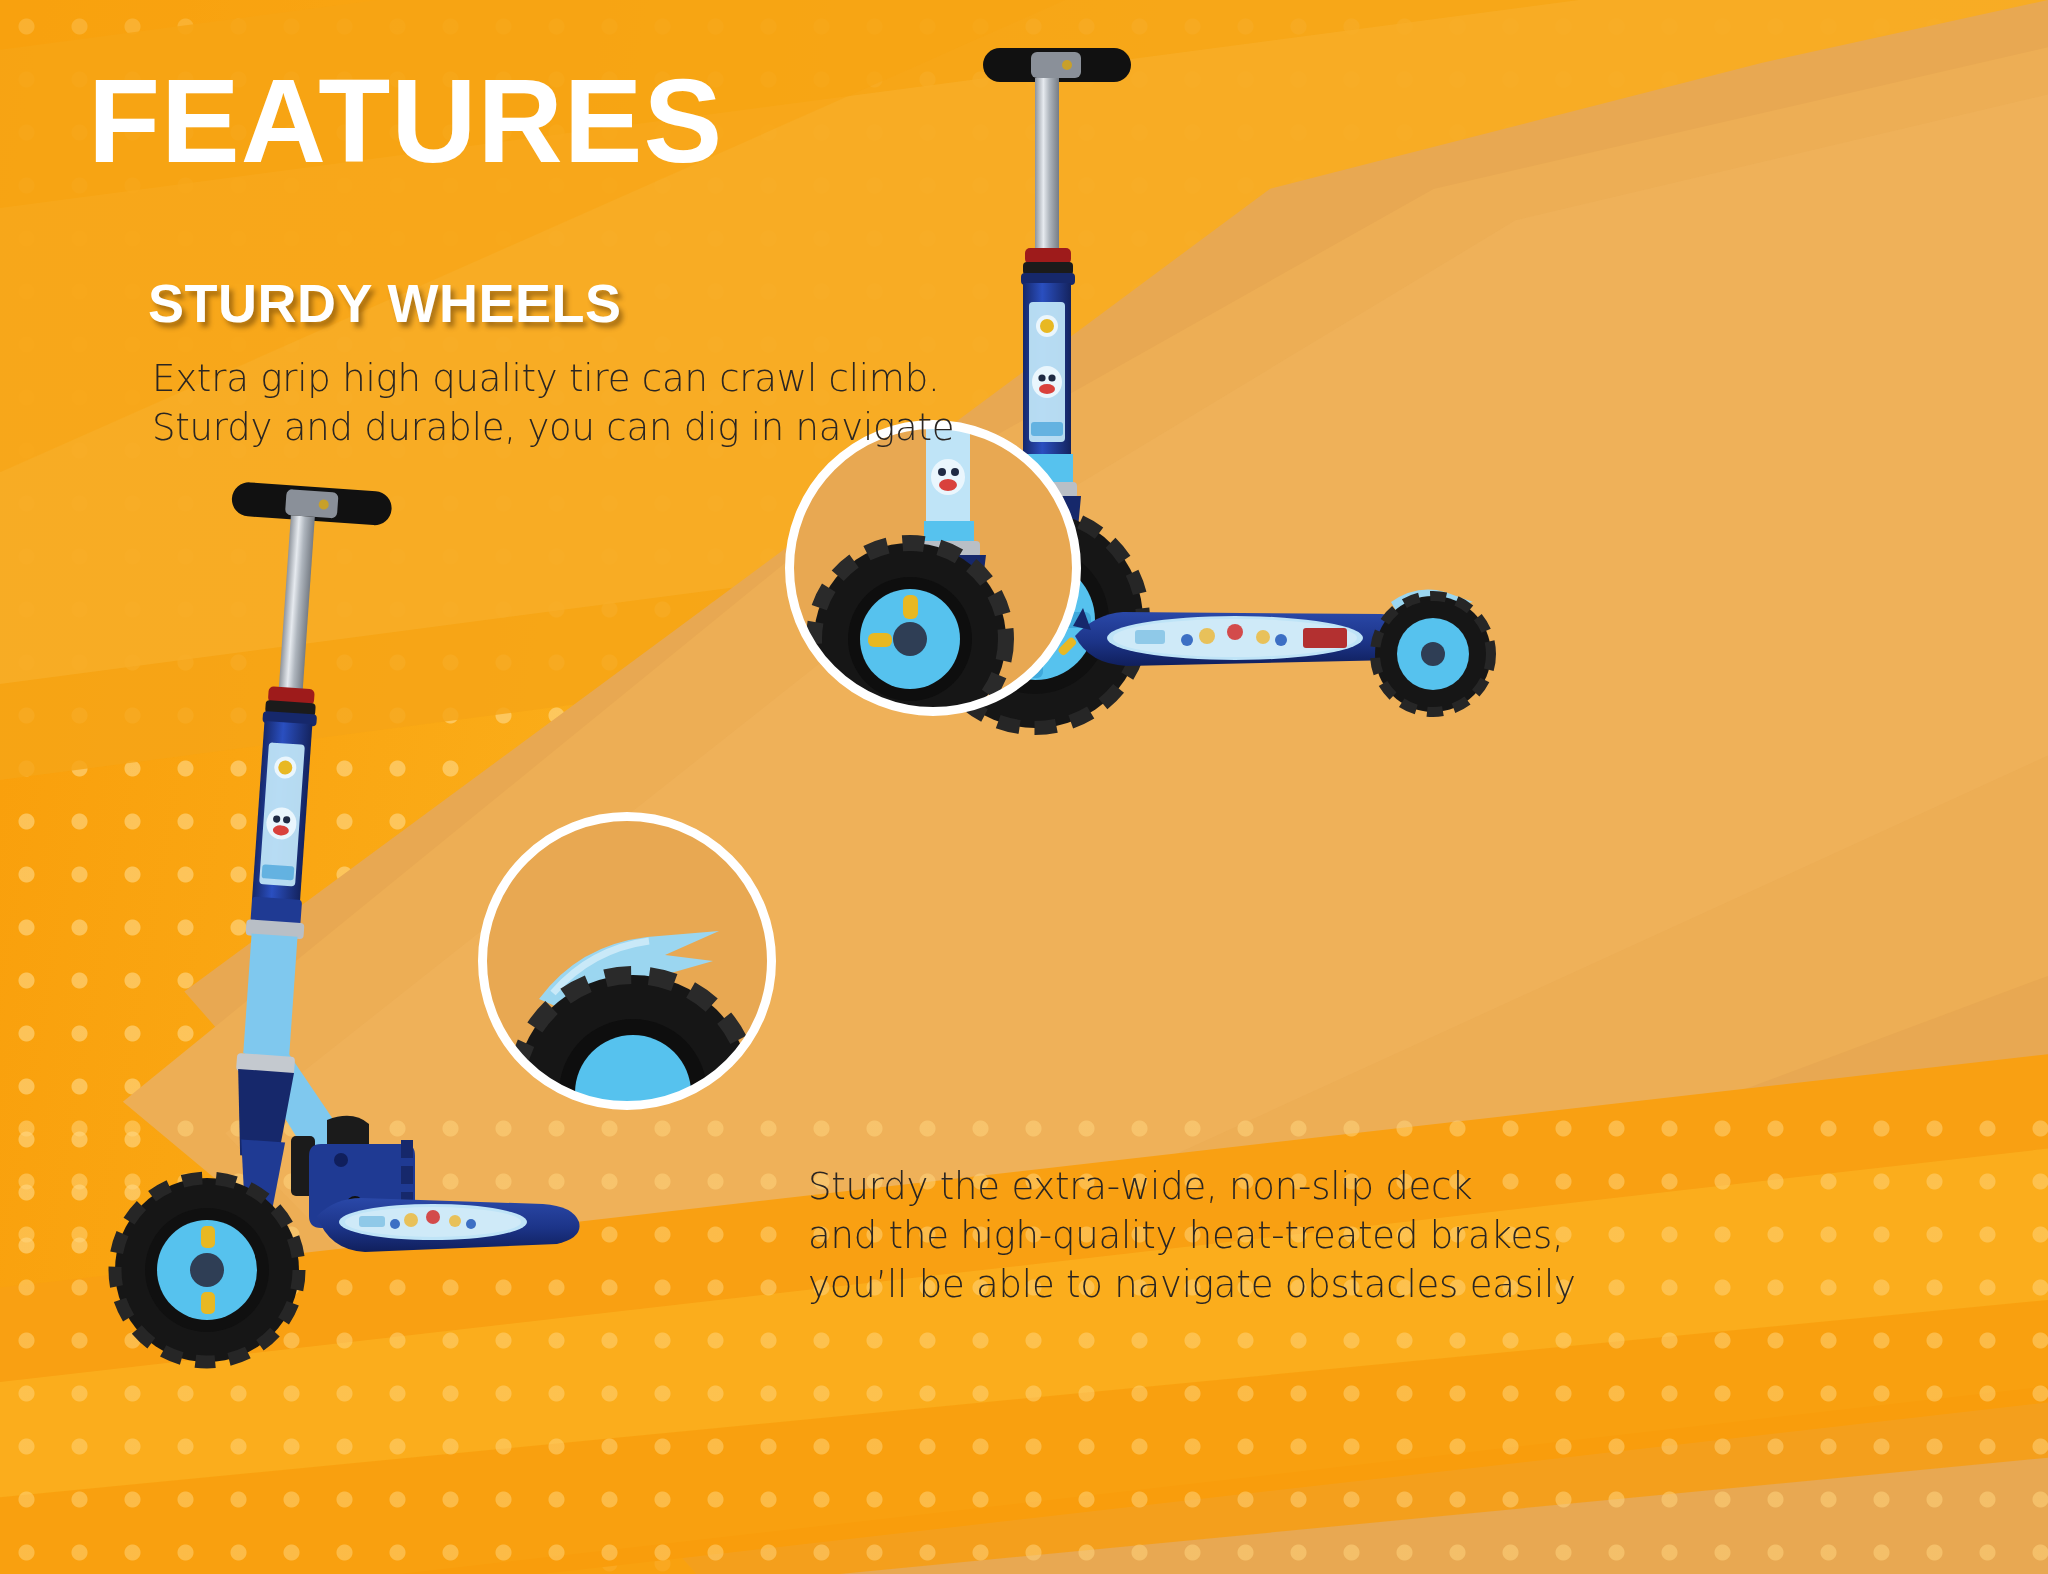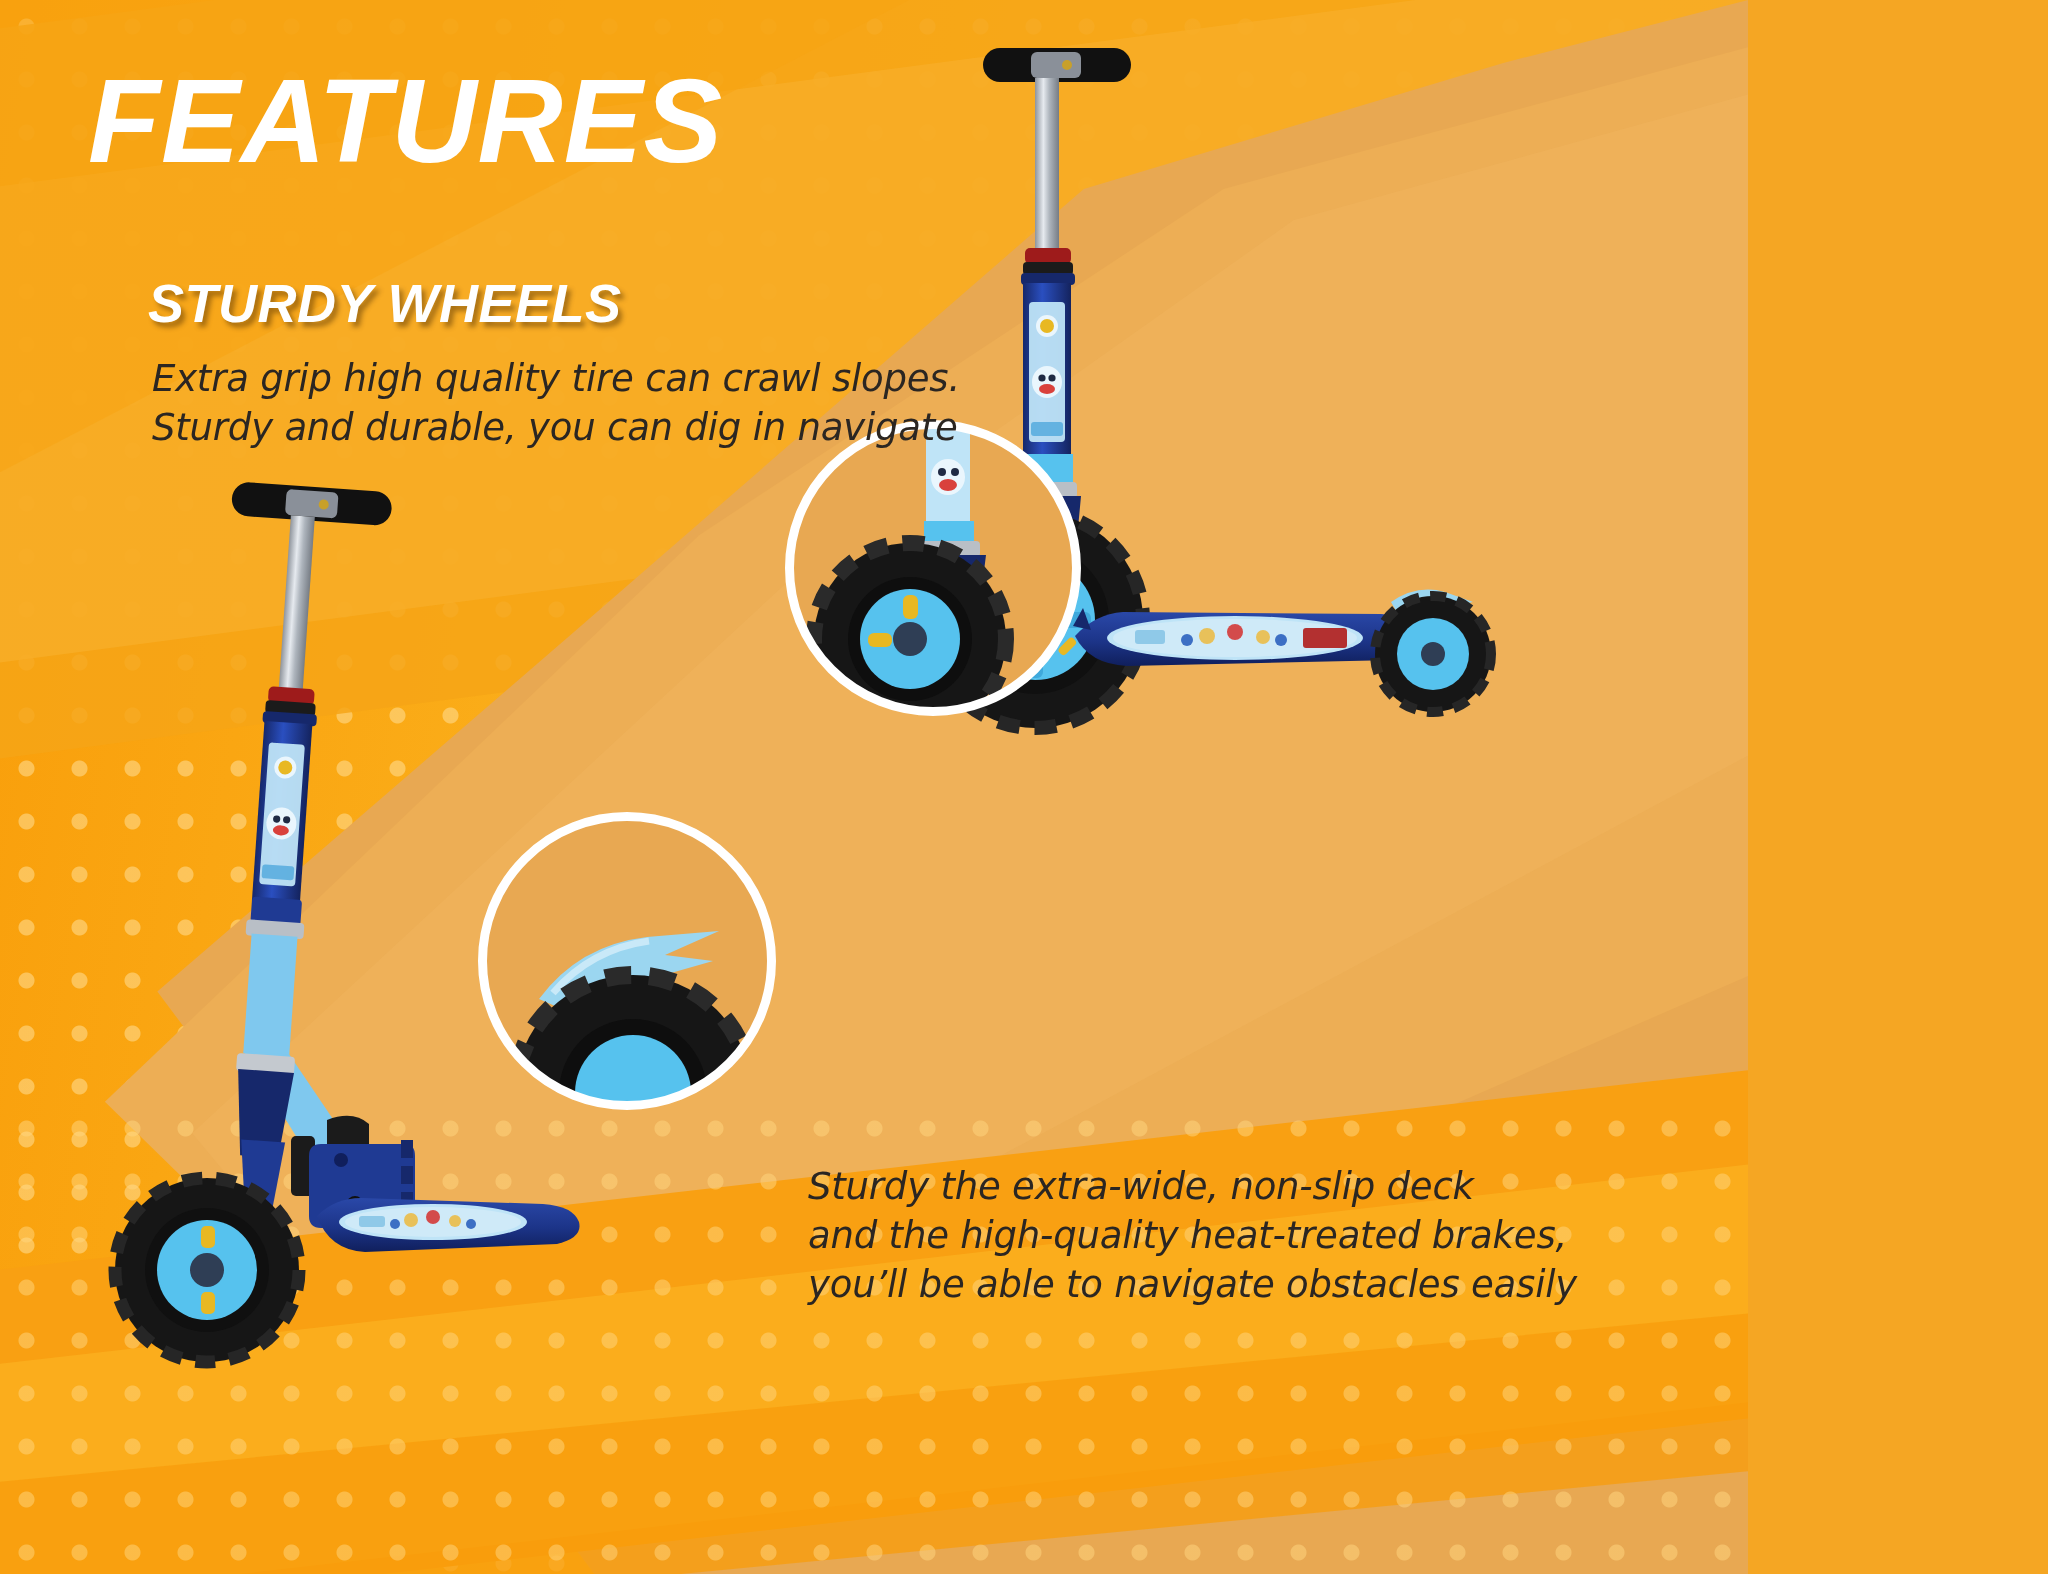--- a/index.html
+++ b/index.html
@@ -1,21 +1,21 @@
 <!DOCTYPE html>
 <html><head>
 <meta charset="utf-8">
 <style>
   html,body{margin:0;padding:0;}
   body{
     width:2048px;height:1574px;overflow:hidden;
     font-family:"Liberation Sans",sans-serif;
     background:#F5A623;
   }
-  .stage{position:relative;width:1748px;height:1574px;overflow:hidden;font-style:italic;}
+  .stage{position:relative;width:2048px;height:1574px;overflow:hidden;}
 
   
   .bg-base{position:absolute;inset:0;background:#F7A81B;}
   .bg-grad{position:absolute;inset:0;
     background:linear-gradient(100deg,#F99D09 0%,#FBB01C 38%,#FBB526 62%,#F9A712 100%);}
   .dots{position:absolute;inset:0;
     background-image:radial-gradient(circle at 50% 50%, rgba(255,222,150,.55) 7.5px, rgba(255,222,150,0) 8.5px);
     background-size:53px 53px;}
 
   
@@ -342,21 +342,21 @@
       </g>
     </svg>
   </div>
   <div class="callout" id="callout-brake"></div>
 
   <div class="title">FEATURES</div>
 
   <div class="sec" id="sec-wheels">
     <div class="sec-h">STURDY WHEELS</div>
     <div class="sec-p">
-      <div>Extra grip high quality tire can crawl slopes.</div>
+      <div>Extra grip high quality tire can crawl climb.</div>
       <div>Sturdy and durable, you can dig in navigate</div>
     </div>
   </div>
 
   <div class="sec" id="sec-brakes">
     <div class="sec-p">
       <div>Sturdy the extra-wide, non-slip deck</div>
       <div>and the high-quality heat-treated brakes,</div>
       <div>you’ll be able to navigate obstacles easily</div>
     </div>

